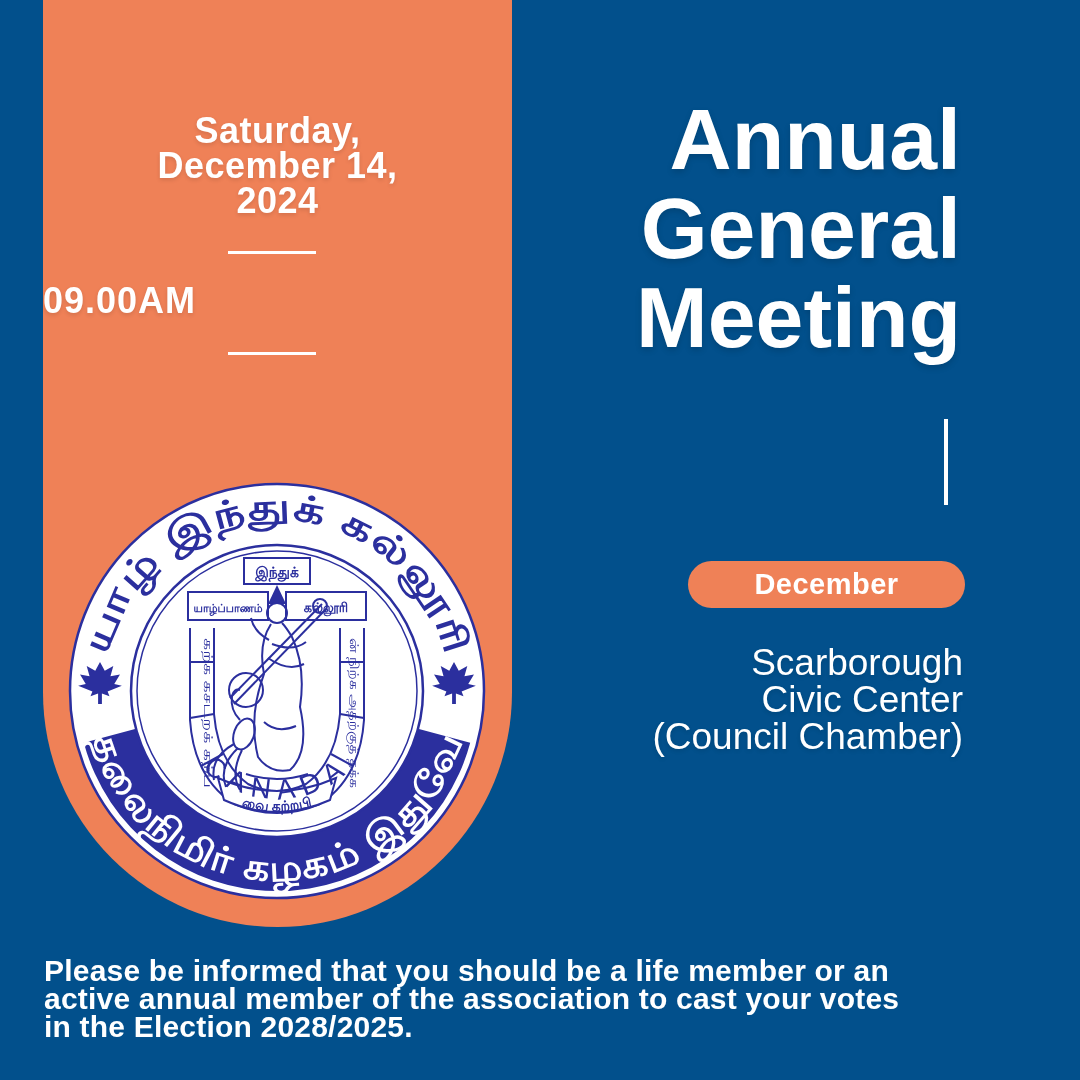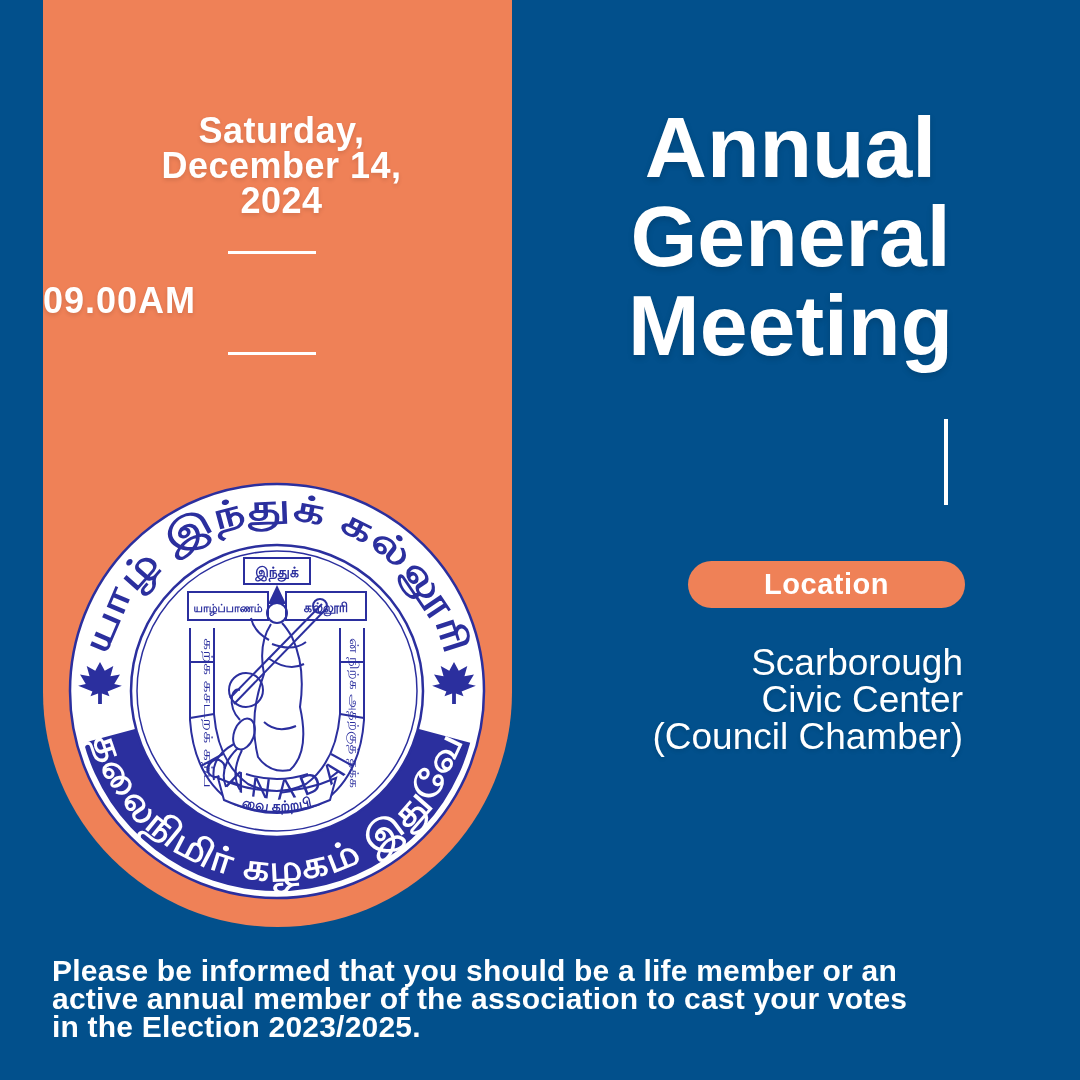--- a/index.html
+++ b/index.html
@@ -3,21 +3,21 @@
 <meta charset="utf-8">
 <style>
   html,body{margin:0;padding:0;background:#10243a;}
   #canvas{
     position:relative;
     width:1080px;height:1080px;
     background:#02508C;
     overflow:hidden;
     font-family:"Liberation Sans", sans-serif;
   }
-  .pre{white-space:pre-line;padding-left:8px;}
+  .pre{white-space:pre-line;}
 
   
   .panel{
     position:absolute;left:43px;top:0;
     width:469px;height:927px;
     background:#EF8157;
     border-radius:0 0 235px 235px;
   }
   .date{
     position:absolute;left:0;right:0;top:113px;
@@ -42,22 +42,22 @@
 
   
   .logo{
     position:absolute;left:68px;top:482px;
     width:418px;height:418px;
   }
   .logo text{font-family:"Liberation Sans", sans-serif;}
 
   
   .title{
-    position:absolute;right:119px;top:95px;margin:8px;
-    text-align:center;color:#ffffff;
+    position:absolute;right:119px;top:95px;margin:0;
+    text-align:right;color:#ffffff;
     font-weight:bold;font-size:86px;line-height:89px;
     letter-spacing:0px;
     text-shadow:0 3px 6px rgba(0,0,0,0.15);
   }
   .vline{
     position:absolute;left:944px;top:419px;
     width:4px;height:86px;background:#ffffff;
   }
   .badge{
     position:absolute;left:688px;top:561px;
@@ -178,23 +178,23 @@
       <textPath href="#arcCanada" startOffset="50%" text-anchor="middle">CANADA</textPath>
     </text>
   </svg>
 
   <h1 class="title pre">Annual
 General
 Meeting</h1>
   <div class="vline"></div>
 
   <div class="badge">
-    <span>Location</span>
+    <span>December</span>
   </div>
   <p class="venue pre">Scarborough
 Civic Center
 (Council Chamber)</p>
 
   <p class="footer pre">Please be informed that you should be a life member or an
 active annual member of the association to cast your votes
-in the Election 2023/2025.</p>
+in the Election 2028/2025.</p>
 
 </div>
 
 </body></html>

